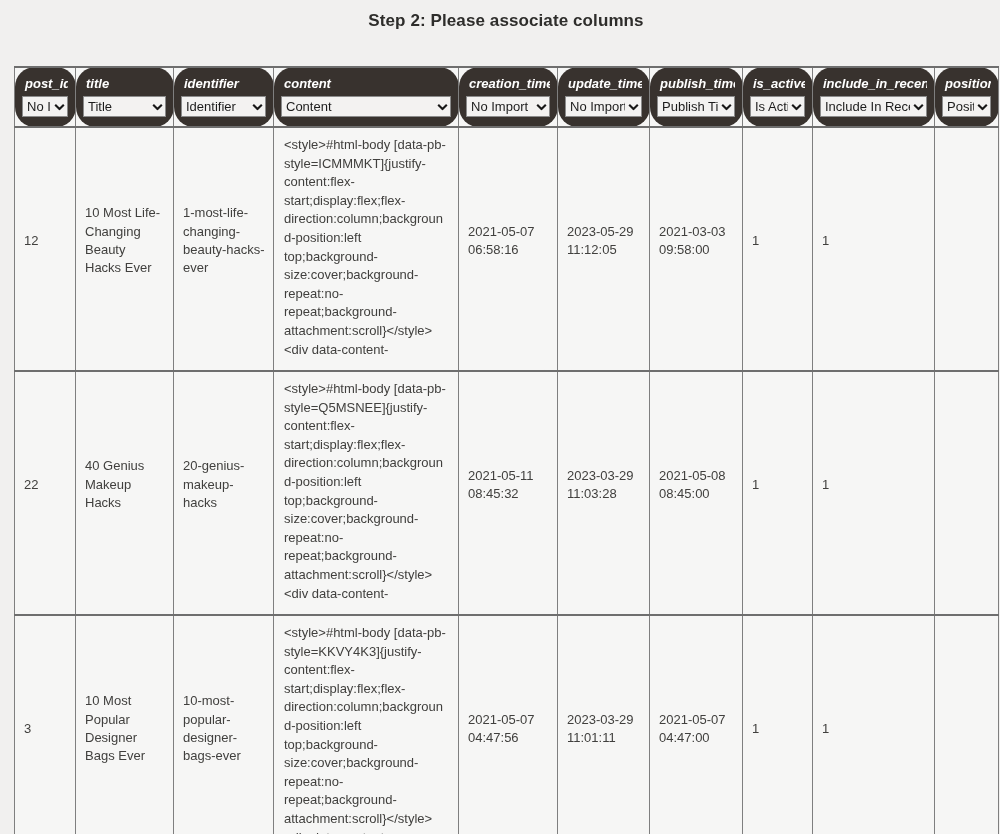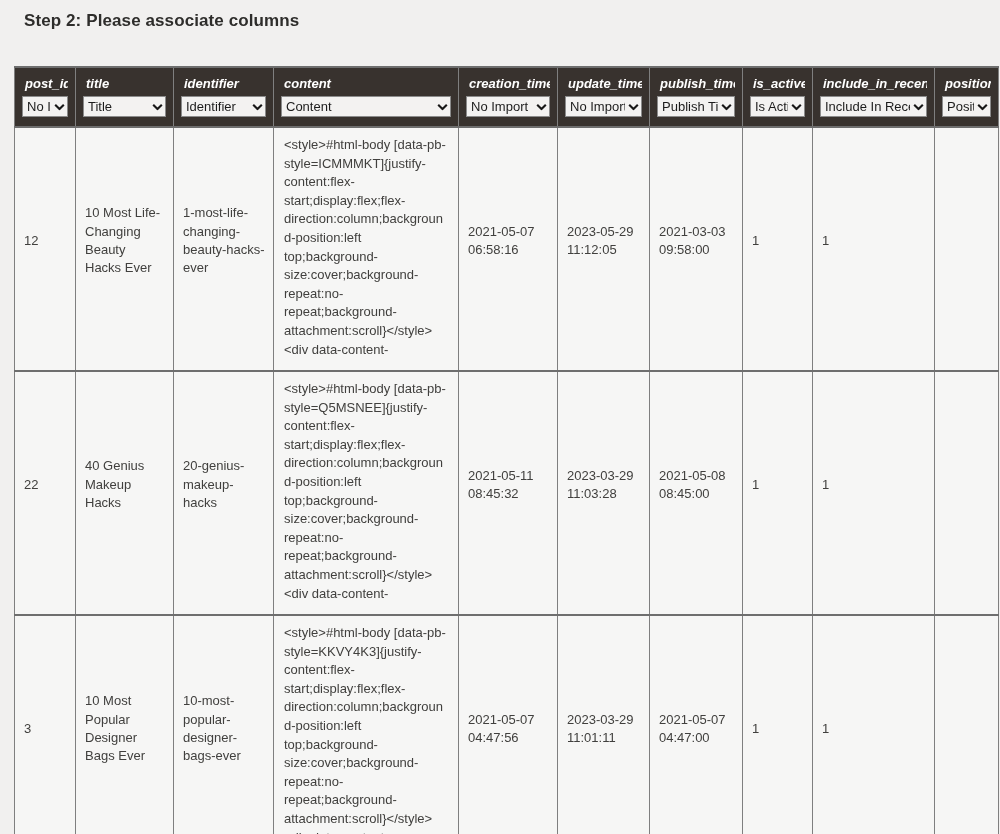--- a/index.html
+++ b/index.html
@@ -5,39 +5,41 @@
   html, body {
     margin: 0;
     padding: 0;
     width: 1000px;
     height: 834px;
     overflow: hidden;
     background: #f1f0ef;
     font-family: "Liberation Sans", sans-serif;
   }
   .page-title {
-    margin: 11px 0 0 24px;
+    margin: 11px 0 0 12px;
     font-size: 17px;
     font-weight: 600;
     color: #2e2d2b;
     letter-spacing: 0.1px;
+    text-align: center;
   }
   table.assoc-table {
     border-collapse: collapse;
     table-layout: fixed;
     width: 984px;
     margin: 35px 0 0 14px;
     background: #f6f6f5;
   }
   th, td {
     border-left: 1px solid #7f7f7f;
     border-right: 1px solid #7f7f7f;
     border-top: 2px solid #6e6e6e;
     border-bottom: 2px solid #6e6e6e;
     box-sizing: border-box;
+    border-radius: 20px;
   }
   thead th {
     background: #38322e;
     height: 60px;
     padding: 8px 7px 9px 7px;
     vertical-align: middle;
     text-align: left;
   }
   .hlabel {
     color: #ffffff;

